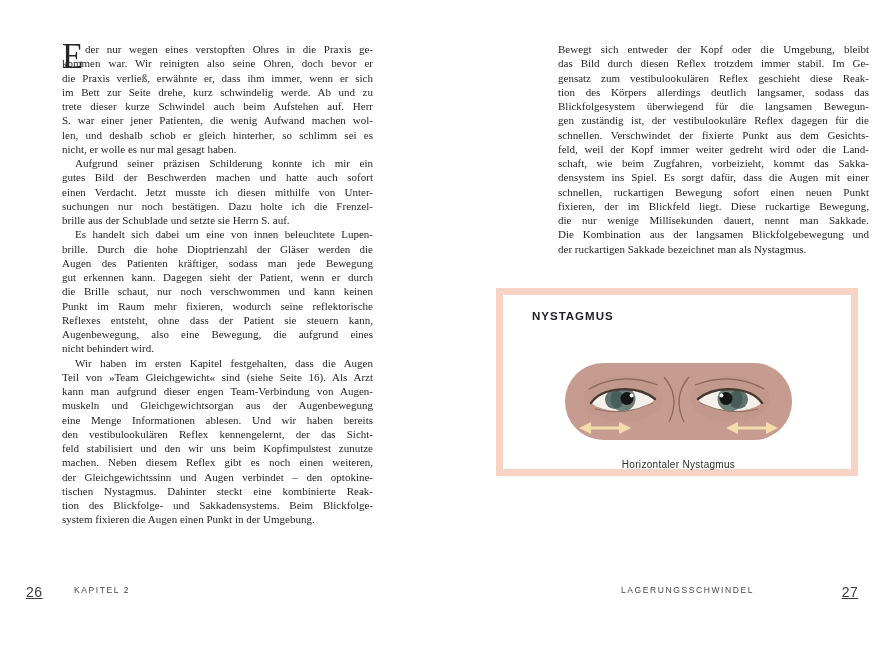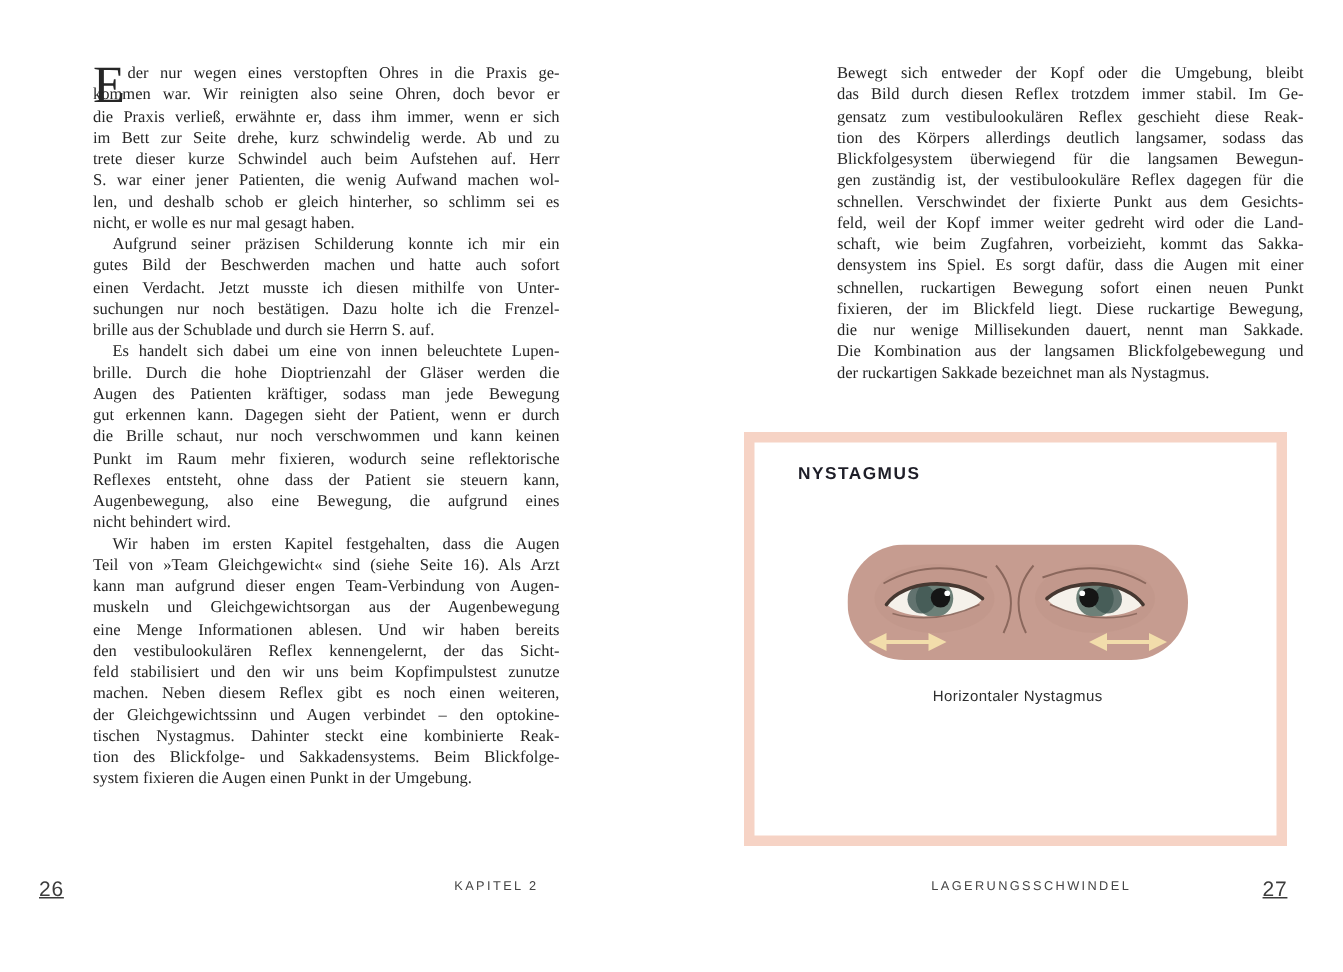--- a/index.html
+++ b/index.html
@@ -17,21 +17,21 @@
   .line { text-align:justify; text-align-last:justify; white-space:nowrap; height:14.25px; }
   .line.last { text-align-last:left; }
   .line.indent { padding-left:13px; }
   .p-drop .line.dc { margin-left:23px; }
   .dropcap {
     position:absolute; left:0; top:2px; font-size:35px; line-height:26px;
     font-family:"Liberation Serif", serif; color:#262626;
   }
   
   #figure-box {
-    position:absolute; left:496px; top:288px; width:362px; height:276px;
+    position:absolute; left:496px; top:288px; width:362px; height:188px;
     box-sizing:border-box; border:7px solid #f6d3c5; background:#ffffff;
   }
   #figure-title {
     position:absolute; left:29px; top:15px;
     font-family:"Liberation Sans", sans-serif; font-weight:bold;
     font-size:11.5px; letter-spacing:1px; color:#1e1e28;
   }
   #face-band { position:absolute; left:62px; top:68px; }
   #figure-caption {
     position:absolute; left:62px; top:164px; width:227px; text-align:center;
@@ -42,21 +42,21 @@
   .footer-text {
     position:absolute; top:585px;
     font-family:"Liberation Sans", sans-serif; font-size:8.5px;
     letter-spacing:1.6px; color:#454545;
   }
   .page-num {
     position:absolute; top:584px;
     font-family:"Liberation Sans", sans-serif; font-size:14px;
     letter-spacing:0.5px; color:#3c3c3c;text-decoration:underline;
   }
-  #footer-left-title  { left:48px;  width:311px; text-align:right; }
+  #footer-left-title  { left:74px;  width:311px; text-align:left; }
   #footer-right-title { left:532px; width:311px; text-align:center; }
   #page-num-left  { left:26px; }
   #page-num-right { left:834px; width:32px; text-align:center; }
 </style>
 </head>
 <body>
 
 <div id="canvas" style="background: rgb(255, 255, 255); color: rgb(38, 38, 38);">
 
   <div id="left-col" class="text-col">
@@ -69,21 +69,21 @@
         <div class="line">trete dieser kurze Schwindel auch beim Aufstehen auf. Herr</div>
         <div class="line">S. war einer jener Patienten, die wenig Aufwand machen wol-</div>
         <div class="line">len, und deshalb schob er gleich hinterher, so schlimm sei es</div>
         <div class="line last">nicht, er wolle es nur mal gesagt haben.</div>
       </div>
       <div class="para">
         <div class="line indent">Aufgrund seiner präzisen Schilderung konnte ich mir ein</div>
         <div class="line">gutes Bild der Beschwerden machen und hatte auch sofort</div>
         <div class="line">einen Verdacht. Jetzt musste ich diesen mithilfe von Unter-</div>
         <div class="line">suchungen nur noch bestätigen. Dazu holte ich die Frenzel-</div>
-        <div class="line last">brille aus der Schublade und durch sie Herrn S. auf.</div>
+        <div class="line last">brille aus der Schublade und setzte sie Herrn S. auf.</div>
       </div>
       <div class="para">
         <div class="line indent">Es handelt sich dabei um eine von innen beleuchtete Lupen-</div>
         <div class="line">brille. Durch die hohe Dioptrienzahl der Gläser werden die</div>
         <div class="line">Augen des Patienten kräftiger, sodass man jede Bewegung</div>
         <div class="line">gut erkennen kann. Dagegen sieht der Patient, wenn er durch</div>
         <div class="line">die Brille schaut, nur noch verschwommen und kann keinen</div>
         <div class="line">Punkt im Raum mehr fixieren, wodurch seine reflektorische</div>
         <div class="line">Reflexes entsteht, ohne dass der Patient sie steuern kann,</div>
         <div class="line">Augenbewegung, also eine Bewegung, die aufgrund eines</div>

